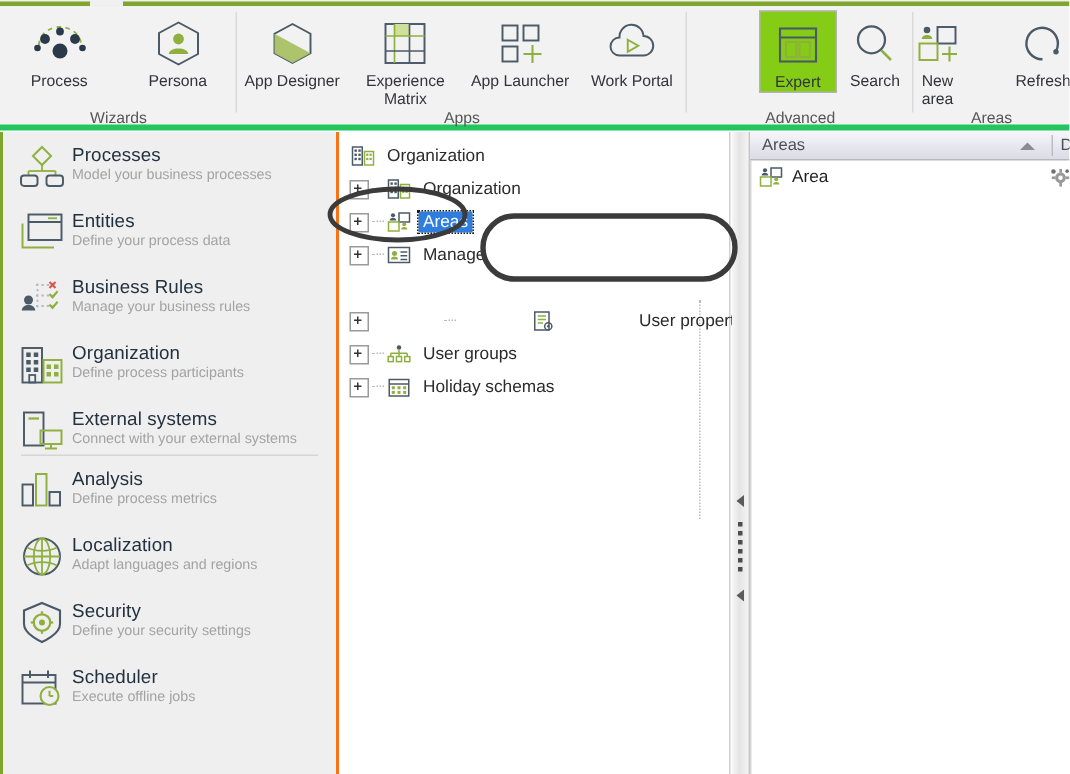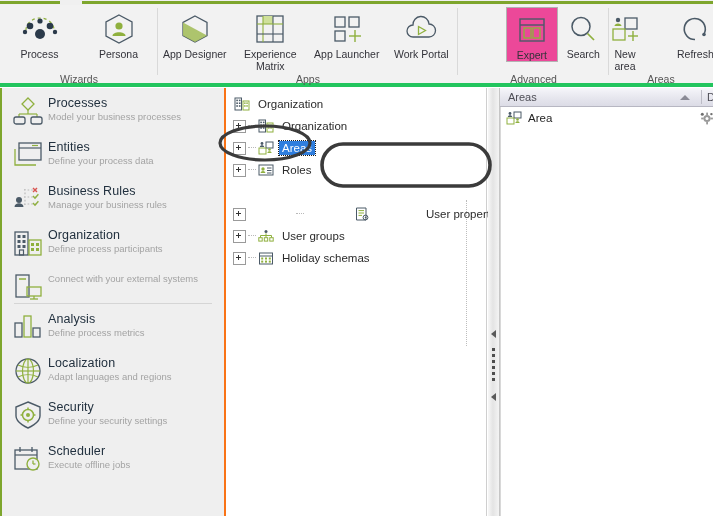--- a/index.html
+++ b/index.html
@@ -31,21 +31,21 @@
   .rgroup{position:absolute;top:0;height:82px;box-sizing:border-box;}
   .rgroup .gsep{position:absolute;right:0;top:3px;bottom:12px;width:1px;background:#d9d9d9;}
   .gitems{position:absolute;left:0;right:0;top:2px;height:62px;display:flex;align-items:flex-start;justify-content:space-around;}
   .gtitle{position:absolute;left:0;right:0;bottom:2px;text-align:center;font-size:10.5px;color:#555;}
   .ritem{
     display:flex;flex-direction:column;align-items:center;justify-content:flex-start;
     width:62px;padding-top:4px;cursor:default;
   }
   .ritem .ico{height:36px;display:flex;align-items:center;justify-content:center;}
   .ritem .lbl{font-size:10.5px;color:#33333a;text-align:center;line-height:12px;margin-top:1px;}
-  .ritem.sel{background:#ec4899;border:1px solid #b3b3b3;box-sizing:border-box;margin-left:48px;}
+  .ritem.sel{background:#84cc16;border:1px solid #b3b3b3;box-sizing:border-box;margin-left:48px;}
 
   
   #leftnav{
     position:absolute;left:0;top:88px;width:226px;height:428px;
     background:#efefef;
     border-right:2px solid #f97316;
     box-sizing:border-box;
   }
   #leftnav .greenedge{position:absolute;left:0;top:0;bottom:0;width:2px;background:#7ea62d;}
   .navitem{position:absolute;left:8px;width:212px;height:40px;display:flex;align-items:flex-start;cursor:default;}
@@ -335,20 +335,21 @@
     <div class="nico">
       <svg width="32" height="30" viewBox="0 0 32 30">
         <rect x="4" y="3" width="13" height="22" fill="none" stroke="#4b5a67" stroke-width="1.3"></rect>
         <line x1="7" y1="7" x2="14" y2="7" stroke="#8fb03e" stroke-width="1.5"></line>
         <rect x="15" y="15" width="14" height="9" fill="none" stroke="#8fb03e" stroke-width="1.3"></rect>
         <line x1="18" y1="27" x2="26" y2="27" stroke="#8fb03e" stroke-width="1.3"></line>
         <line x1="22" y1="24" x2="22" y2="27" stroke="#8fb03e" stroke-width="1.3"></line>
       </svg>
     </div>
     <div class="ntxt">
+      <div class="ntitle">External systems</div>
       <div class="ndesc">Connect with your external systems</div>
     </div>
   </div>
 
   <div id="navdivider"></div>
 
   <div class="navitem" style="top:222px;">
     <div class="nico">
       <svg width="32" height="30" viewBox="0 0 32 30">
         <rect x="3" y="11" width="7" height="14" fill="none" stroke="#4b5a67" stroke-width="1.3"></rect>
@@ -485,21 +486,21 @@
     <div class="tico">
       <svg width="16" height="14" viewBox="0 0 16 14">
         <rect x="1" y="2" width="14" height="10" fill="none" stroke="#4b5a67" stroke-width="1"></rect>
         <circle cx="5" cy="6" r="1.7" fill="#8fb03e"></circle>
         <path d="M2.6 10 C2.6 7.3 7.4 7.3 7.4 10 Z" fill="#8fb03e"></path>
         <line x1="9" y1="5" x2="13.5" y2="5" stroke="#4b5a67" stroke-width="1"></line>
         <line x1="9" y1="7.5" x2="13.5" y2="7.5" stroke="#4b5a67" stroke-width="1"></line>
         <line x1="9" y1="10" x2="13.5" y2="10" stroke="#4b5a67" stroke-width="1"></line>
       </svg>
     </div>
-    <div class="tlbl">Roles</div>
+    <div class="tlbl">Manage</div>
   </div>
 
 
   <div class="trow" style="left:6px;top:116px;gap:48px;">
     <div class="tplus"></div>
     <div class="dots"></div>
     <div class="tico">
       <svg width="16" height="14" viewBox="0 0 16 14">
         <path d="M2.5 1 L12 1 L12 13 L2.5 13 Z" fill="none" stroke="#4b5a67" stroke-width="1"></path>
         <line x1="4.5" y1="3.6" x2="10" y2="3.6" stroke="#8fb03e" stroke-width="1"></line>

